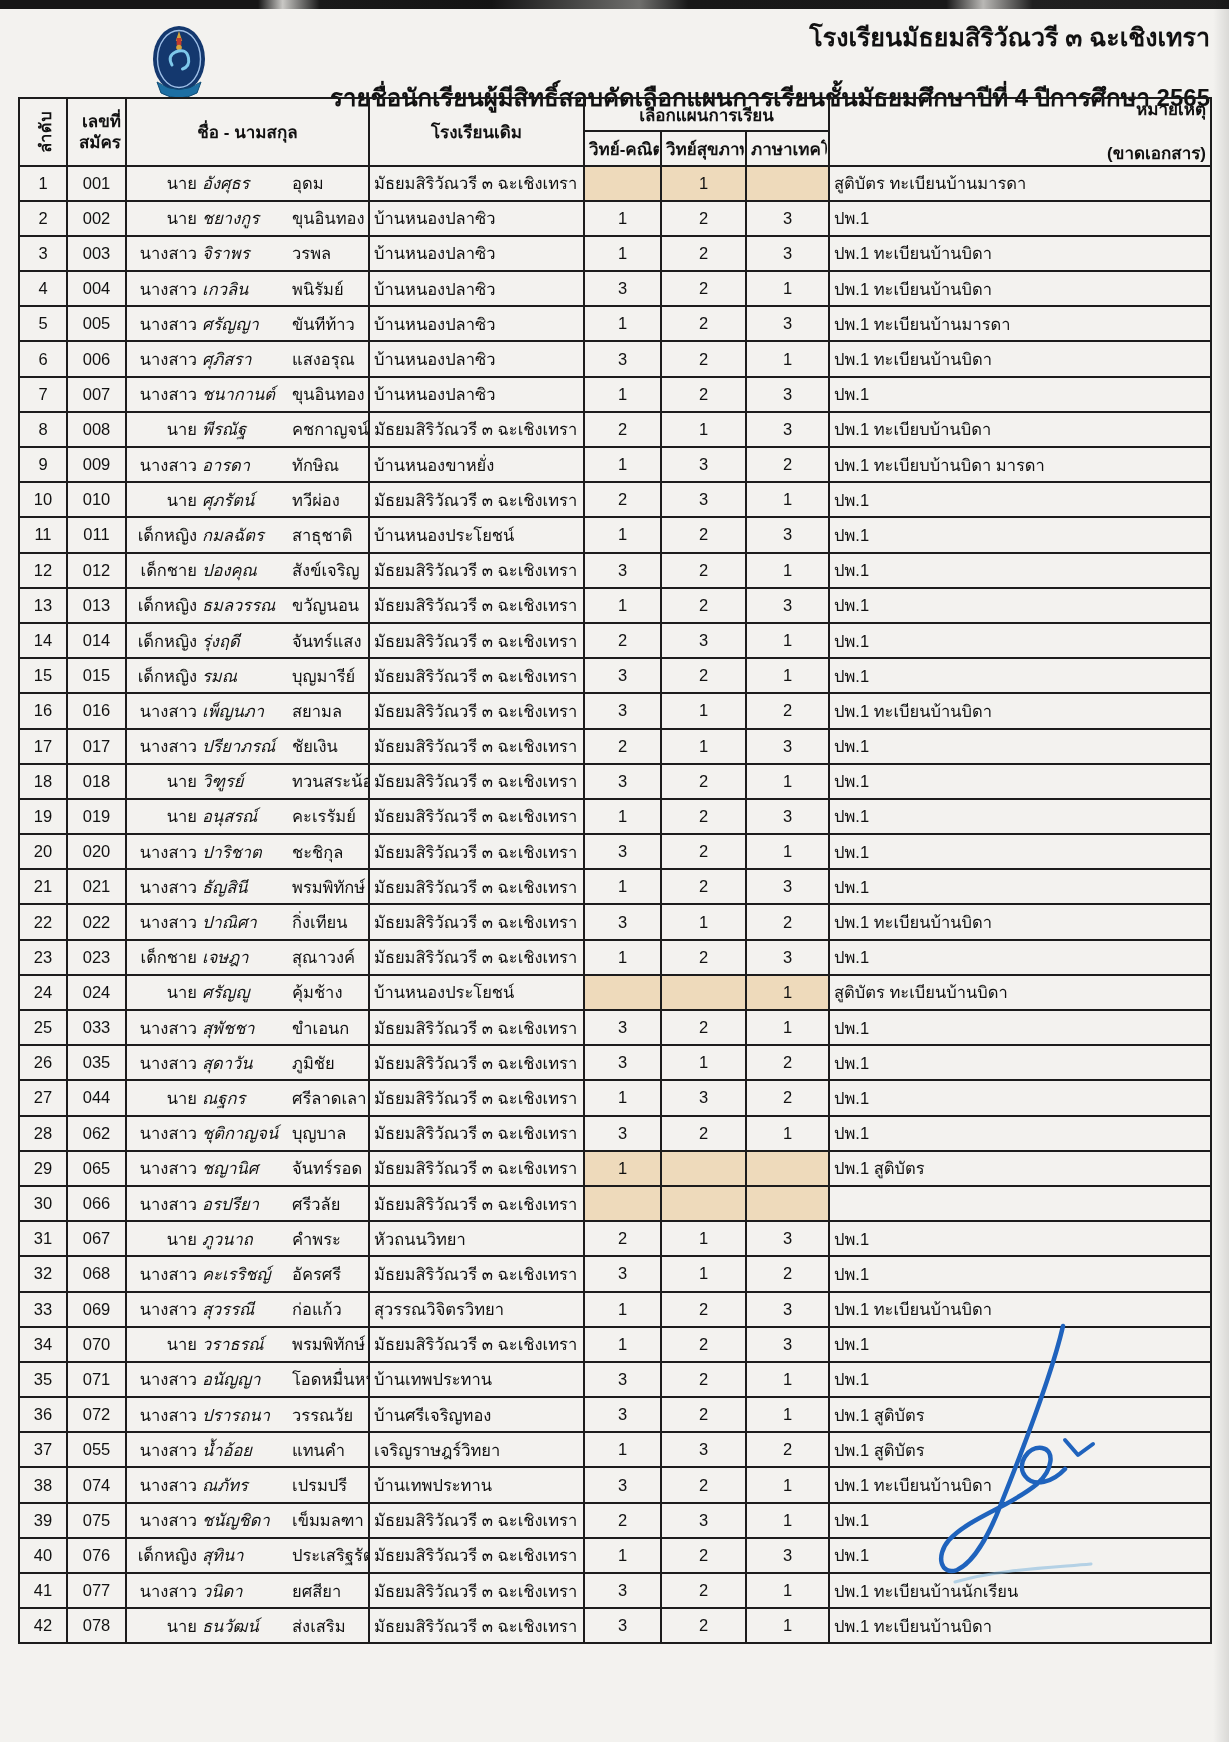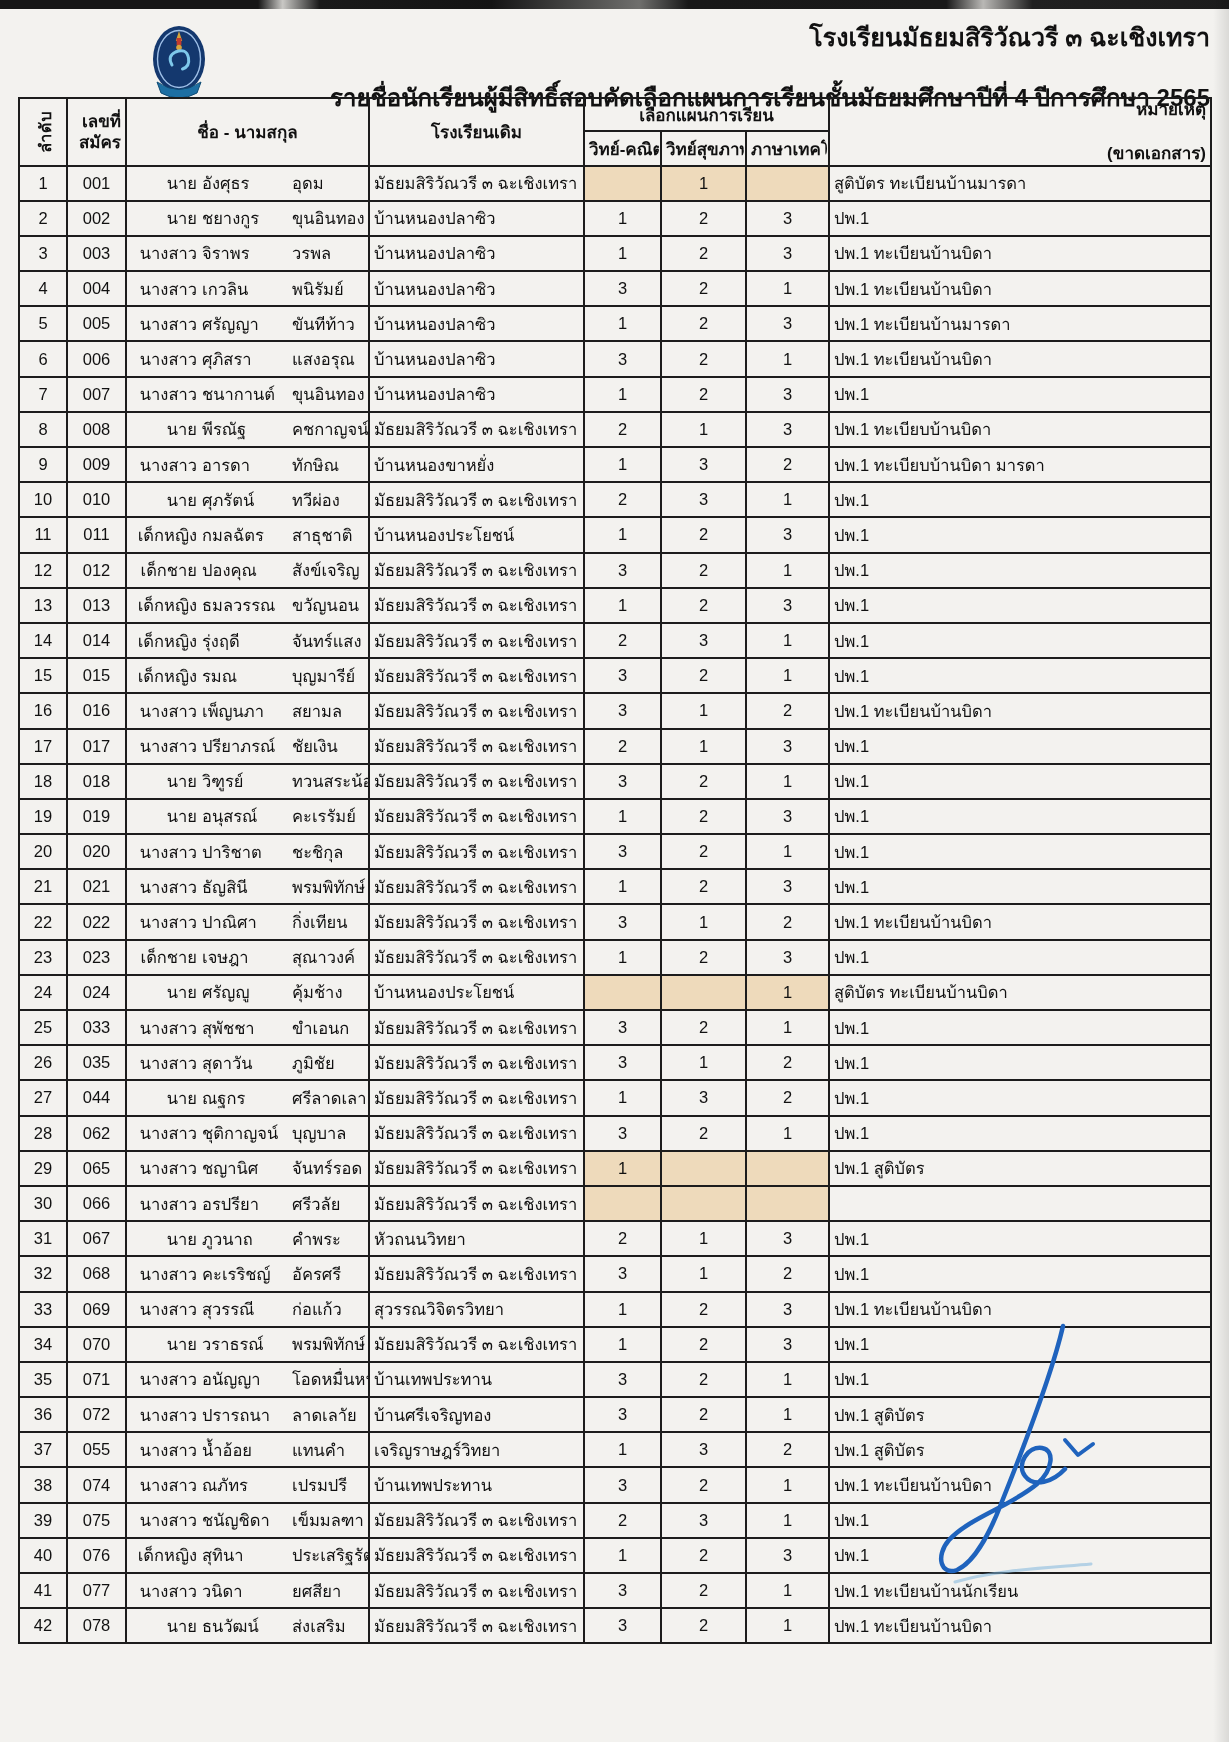--- a/index.html
+++ b/index.html
@@ -47,21 +47,21 @@
     font-size:16px;font-weight:bold;letter-spacing:1px;
   }
   .two-line div{line-height:1.25;text-align:right;}
   .th-remark div:first-child{margin-bottom:23px;}
   thead tr:first-child th{height:30px;}
   thead tr:last-child th{height:32px;border-radius:17px;}
   tbody td{height:33.2px;font-size:16.5px;vertical-align:middle;}
   .c-no,.c-app{text-align:center;}
   .c-plan{text-align:center;}
   .c-name .prefix{display:inline-block;width:66px;text-align:right;}
-  .c-name .first{display:inline-block;margin-left:5px;min-width:90px;}
+  .c-name .first{display:inline-block;margin-left:5px;min-width:90px;font-style:italic;}
   .c-name .last{display:inline-block;}
   .c-school{padding-left:6px;}
   .c-remark{padding-left:7px;}
 
   .signature{
     position:absolute;left:895px;top:1312px;width:205px;height:290px;
     pointer-events:none;
   }
 </style>
 </head>
@@ -535,21 +535,21 @@
       <td class="c-school">บ้านเทพประทาน</td>
       <td class="c-plan p1">3</td>
       <td class="c-plan p2">2</td>
       <td class="c-plan p3">1</td>
       <td class="c-remark">ปพ.1</td>
     </tr>
         <tr>
       <td class="c-no">36</td>
       <td class="c-app">072</td>
       <td class="c-name">
-        <span class="prefix">นางสาว</span><span class="first">ปรารถนา</span><span class="last">ลาดเลาัย</span>
+        <span class="prefix">นางสาว</span><span class="first">ปรารถนา</span><span class="last">วรรณวัย</span>
       </td>
       <td class="c-school">บ้านศรีเจริญทอง</td>
       <td class="c-plan p1">3</td>
       <td class="c-plan p2">2</td>
       <td class="c-plan p3">1</td>
       <td class="c-remark">ปพ.1 สูติบัตร</td>
     </tr>
         <tr>
       <td class="c-no">37</td>
       <td class="c-app">055</td>

